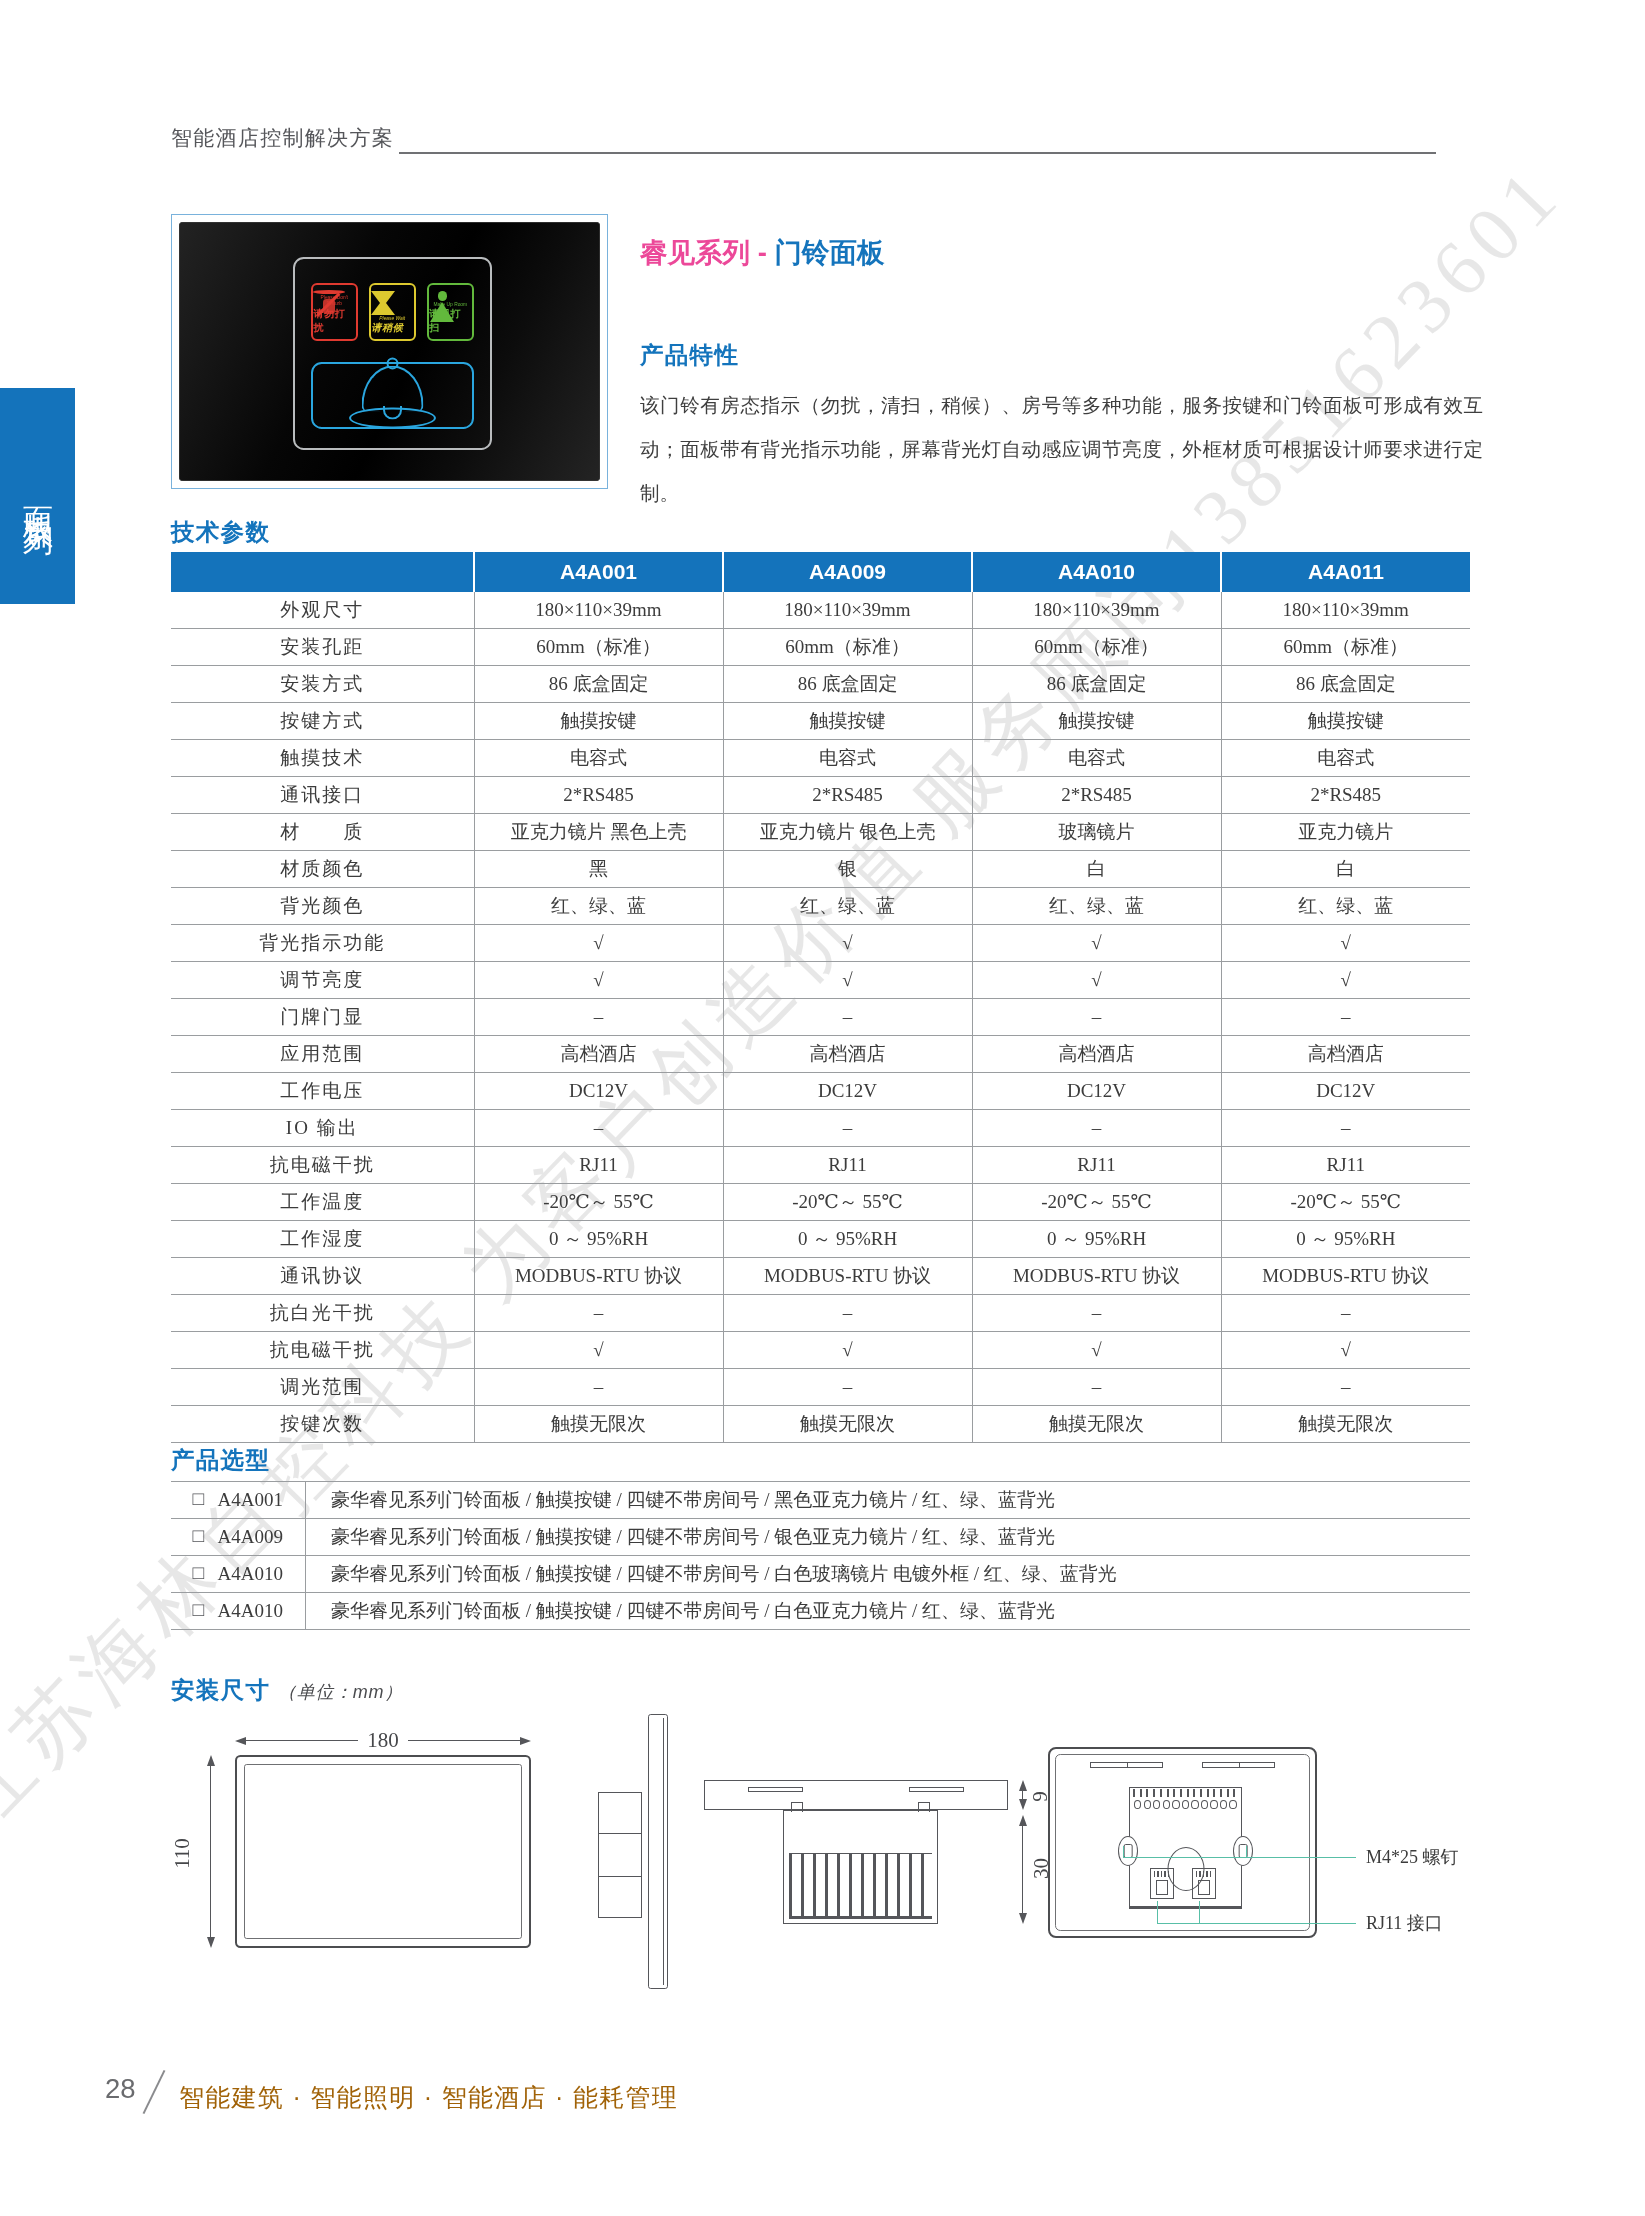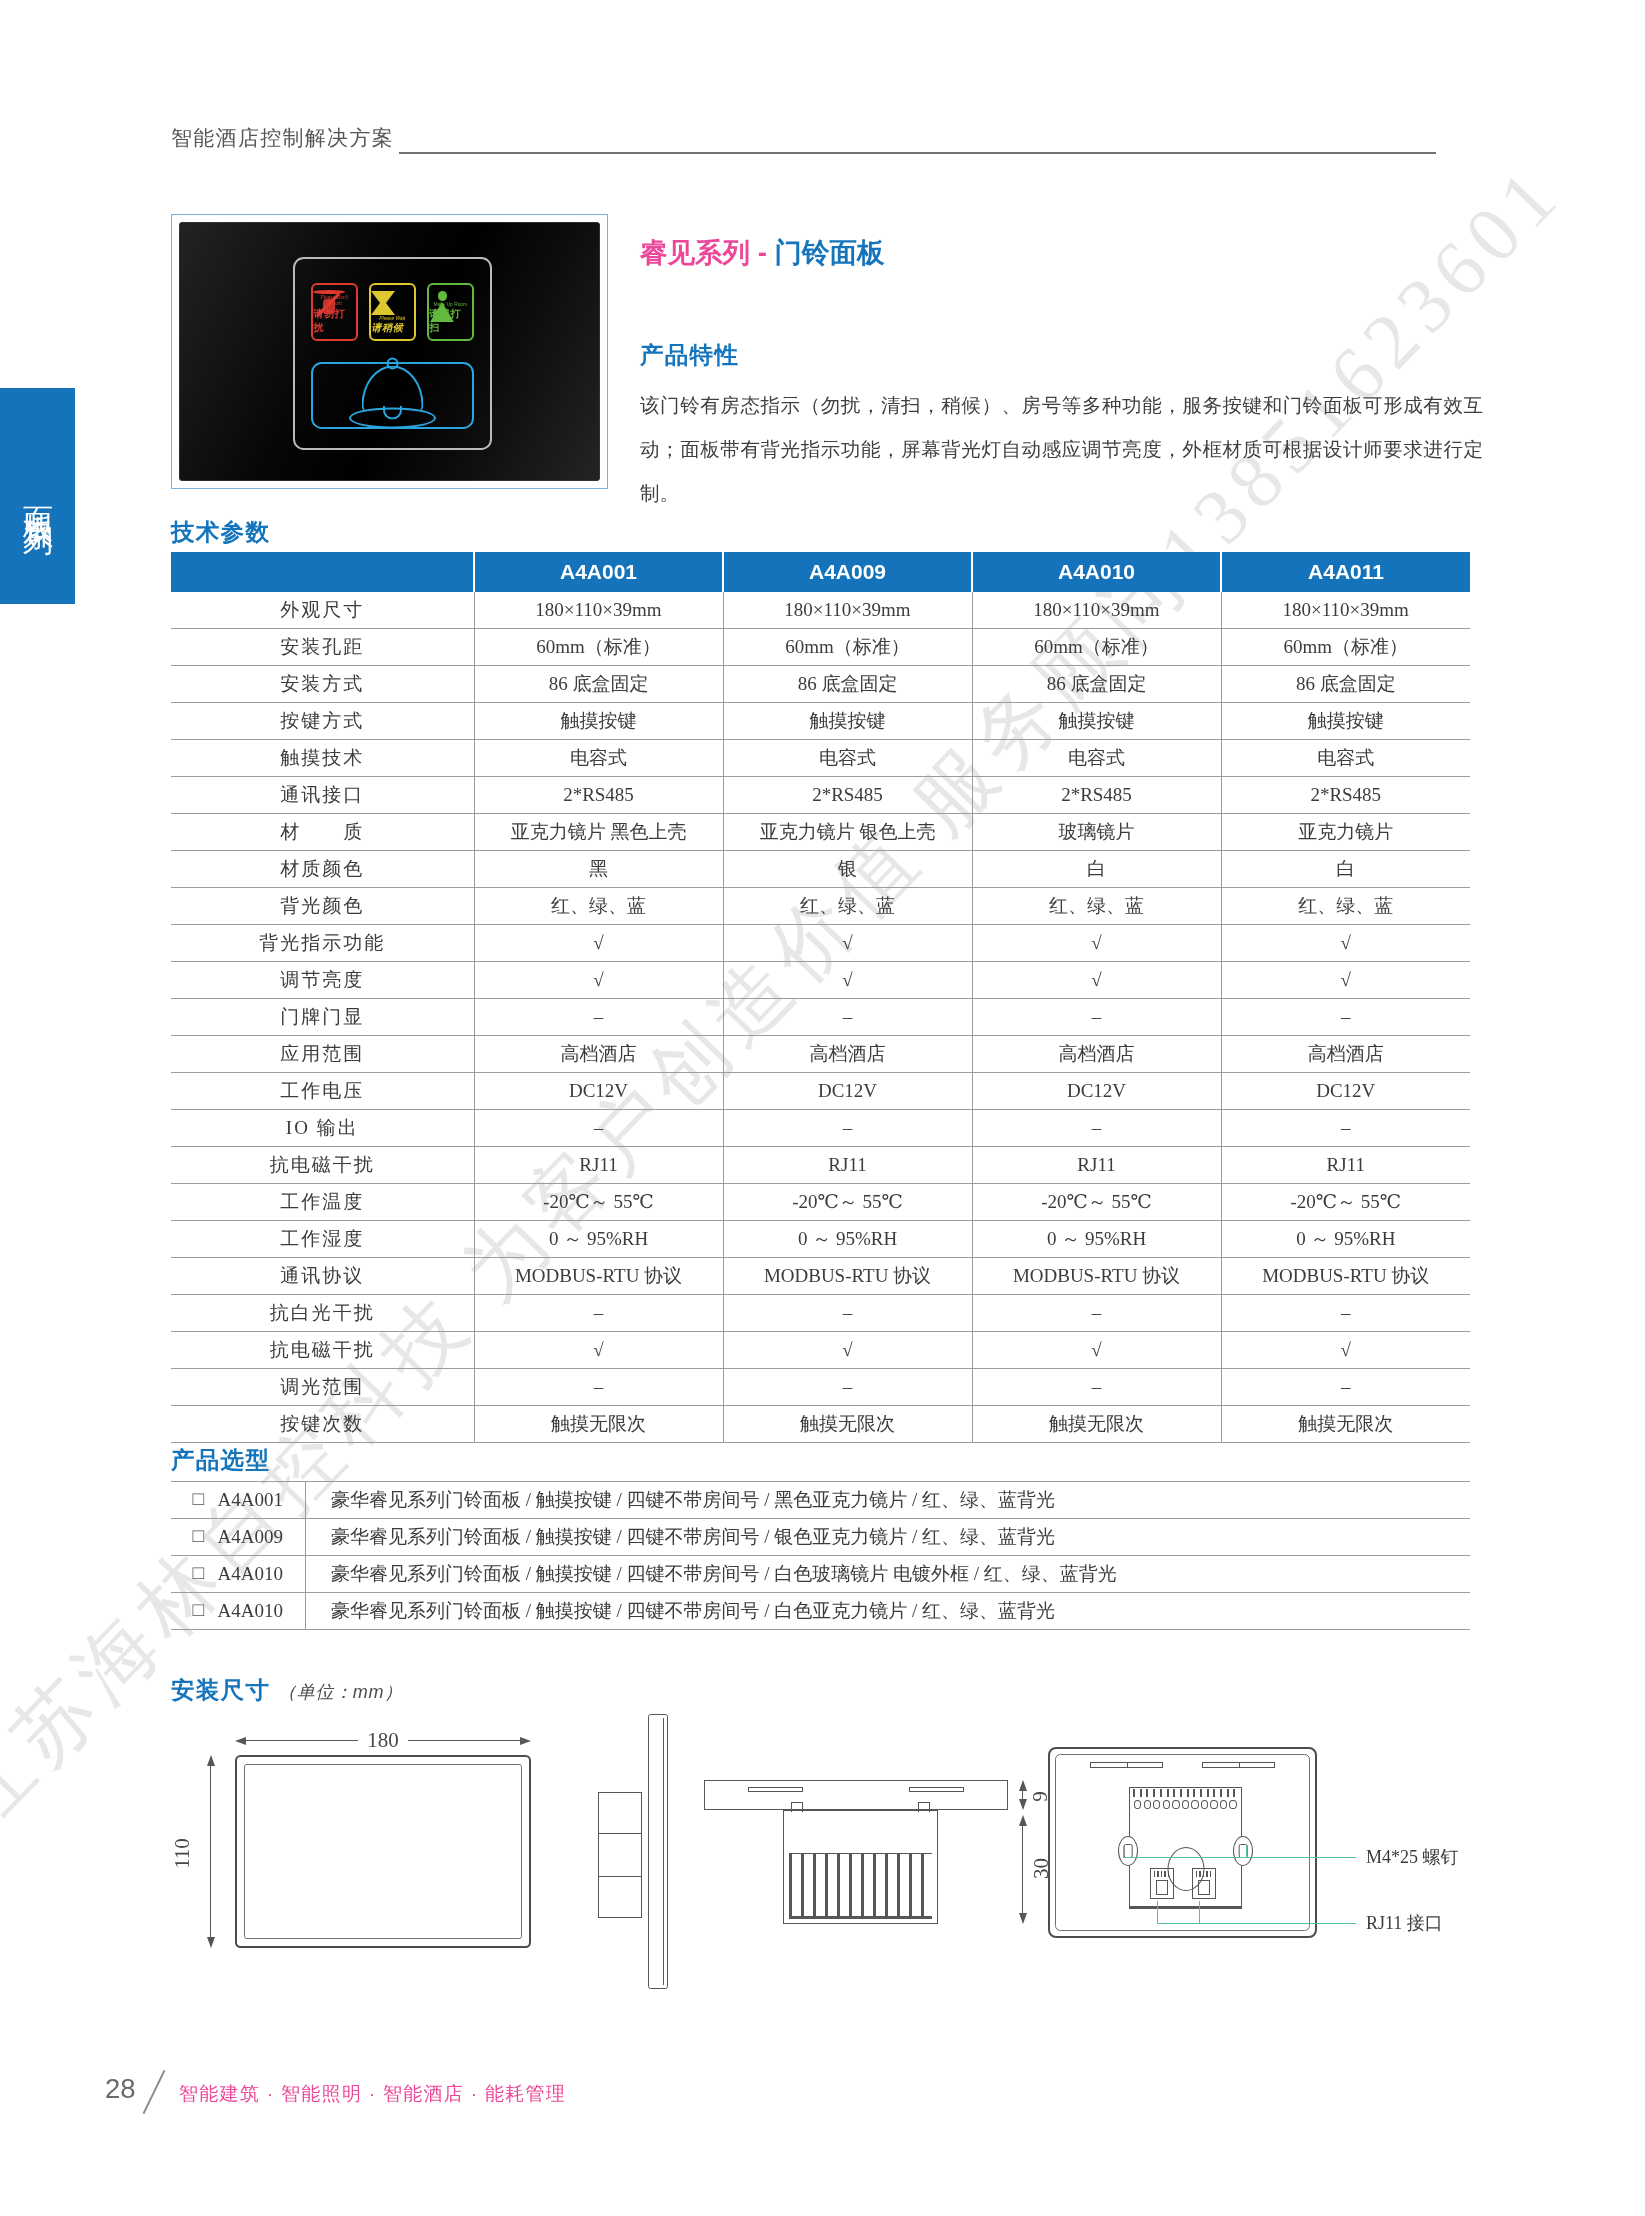--- a/index.html
+++ b/index.html
@@ -130,21 +130,21 @@
   .rj11::before{content:'';position:absolute;left:2.7px;right:2.7px;top:2px;height:6px;
     background:repeating-linear-gradient(90deg,#55565a 0 1.3px,transparent 1.3px 3.4px);}
   .rj11::after{content:'';position:absolute;left:5.4px;right:5.4px;top:10.7px;bottom:3.4px;border:1px solid #55565a;}
   .rj11.j1{left:20px;} .rj11.j2{left:62px;}
   .leader{position:absolute;background:#58bfa7;z-index:2;}
   .callout{position:absolute;font-size:18px;color:#3c3c3c;font-family:"Liberation Serif","DejaVu Serif",serif;z-index:2;white-space:nowrap;}
 
   
   .foot-num{position:absolute;left:105px;top:2073px;font-size:27.5px;color:#6a6b6e;z-index:2;}
   .foot-slash{position:absolute;left:153px;top:2068px;width:2px;height:48px;background:#8a8b8e;transform:rotate(26deg);z-index:2;}
-  .foot-tag{position:absolute;left:179px;top:2081px;font-size:19px;color:#ec4899;letter-spacing:1.3px;z-index:2;text-align:right;}
+  .foot-tag{position:absolute;left:179px;top:2081px;font-size:25px;color:#a16207;letter-spacing:1.3px;z-index:2;text-align:right;}
 </style>
 </head>
 <body>
 
 <div class="page">
 
   <div class="watermark">江苏海林自控科技 为客户创造价值 服务顾问13851623601</div>
 
   <div class="doc-header-title">智能酒店控制解决方案</div>
   <div class="header-rule"></div>

